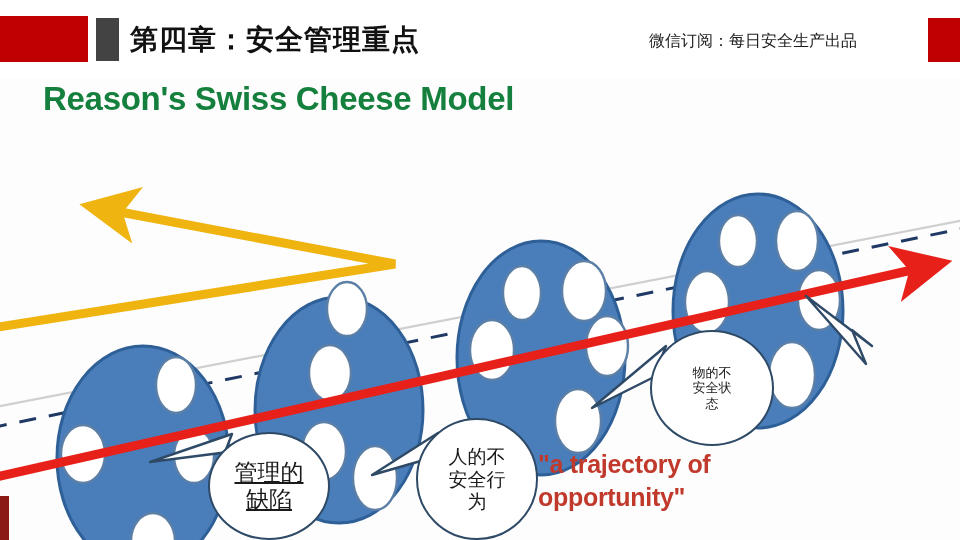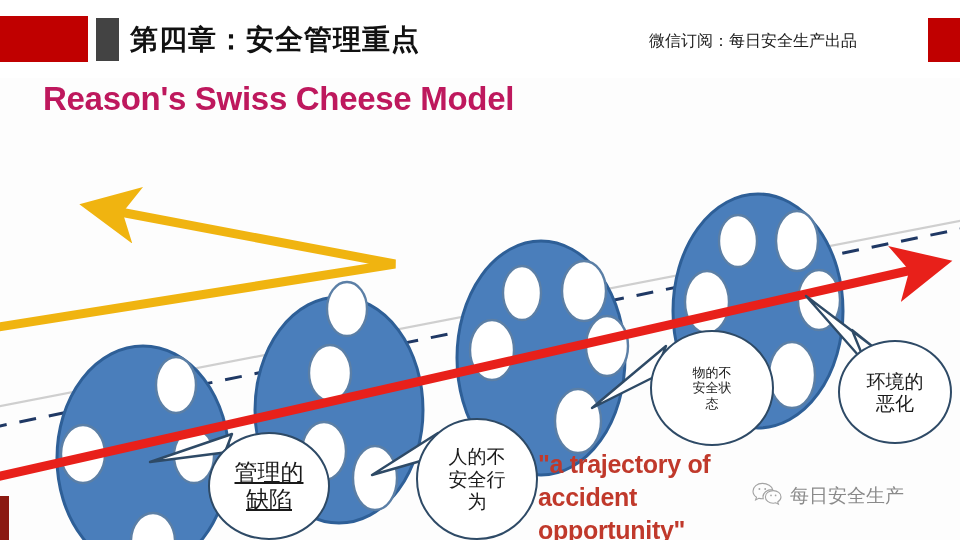--- a/index.html
+++ b/index.html
@@ -27,21 +27,21 @@
   .hdr-red-right{position:absolute;left:928px;top:18px;width:32px;height:44px;background:#c00000;}
   .corner-red-bl{position:absolute;left:0;top:496px;width:9px;height:44px;background:#8b1a12;z-index:30;}
 
   
   .diagram{position:absolute;left:0;top:78px;width:960px;height:462px;}
   .diagram svg{position:absolute;left:0;top:0;}
 
   
   .model-title{
     position:absolute;left:43px;top:80px;
-    font-size:33px;font-weight:bold;color:#be185d;
+    font-size:33px;font-weight:bold;color:#15803d;
     letter-spacing:-0.3px;white-space:nowrap;z-index:20;
   }
 
   
   .phrase{
     position:absolute;left:538px;top:448px;
     font-size:25px;font-weight:bold;color:#c0392b;
     line-height:33px;letter-spacing:-0.3px;z-index:18;
   }
 
@@ -162,21 +162,20 @@
         <path d="M592,330 L666,268 L652,304 L680,286 Z" fill="#ffffff" stroke="#2e4a66" stroke-width="2.4" stroke-linejoin="round"></path>
       </g>
       <g>
         <path d="M806,218 L872,268 L852,252 L866,286 Z" fill="#ffffff" stroke="#2e4a66" stroke-width="2.4" stroke-linejoin="round"></path>
       </g>
     </svg>
   </div>
 
   <div class="phrase">
     <div>"a trajectory of</div>
-    <div>accident</div>
     <div>opportunity"</div>
   </div>
 
   <div class="callout" id="callout-0">
     <div>
       <span>管理的</span>
       <span>缺陷</span>
     </div>
   </div>
 
@@ -189,37 +188,16 @@
   </div>
 
   <div class="callout" id="callout-2">
     <div>
       <span>物的不</span>
       <span>安全状</span>
       <span>态</span>
     </div>
   </div>
 
-  <div class="callout" id="callout-3">
-    <div>
-      <span>环境的</span>
-      <span>恶化</span>
-    </div>
-  </div>
-
-  <div class="watermark">
-    <span>
-      <svg width="30" height="24" viewBox="0 0 30 24" xmlns="http://www.w3.org/2000/svg">
-        <path d="M10.4,1.4C5.2,1.4,1,4.9,1,9.2c0,2.4,1.4,4.6,3.5,6L3.6,18l3.2-1.7c1.1,0.3,2.3,0.5,3.6,0.5
-                 c0.3,0,0.6,0,0.9,0c-0.2-0.6-0.3-1.3-0.3-2c0-4,3.9-7.2,8.8-7.2c0.3,0,0.6,0,0.9,0C19.8,4.1,15.6,1.4,10.4,1.4z" fill="none" stroke="#8a8a8a" stroke-width="1.1"></path>
-        <circle cx="7.4" cy="7" r="0.95" fill="#8a8a8a"></circle>
-        <circle cx="13.2" cy="7" r="0.95" fill="#8a8a8a"></circle>
-        <path d="M29,14.9c0-3.5-3.5-6.3-7.8-6.3s-7.8,2.8-7.8,6.3c0,3.5,3.5,6.3,7.8,6.3c0.9,0,1.8-0.1,2.6-0.4
-                 l2.6,1.4l-0.7-2.2C27.7,18.7,29,16.9,29,14.9z" fill="none" stroke="#8a8a8a" stroke-width="1.1"></path>
-        <circle cx="19" cy="13.4" r="0.85" fill="#8a8a8a"></circle>
-        <circle cx="23.6" cy="13.4" r="0.85" fill="#8a8a8a"></circle>
-      </svg>
-    </span>
-    <span class="wm-text">每日安全生产</span>
-  </div>
+
 
   <div class="corner-red-bl"></div>
 </div>
 
 </body></html>

